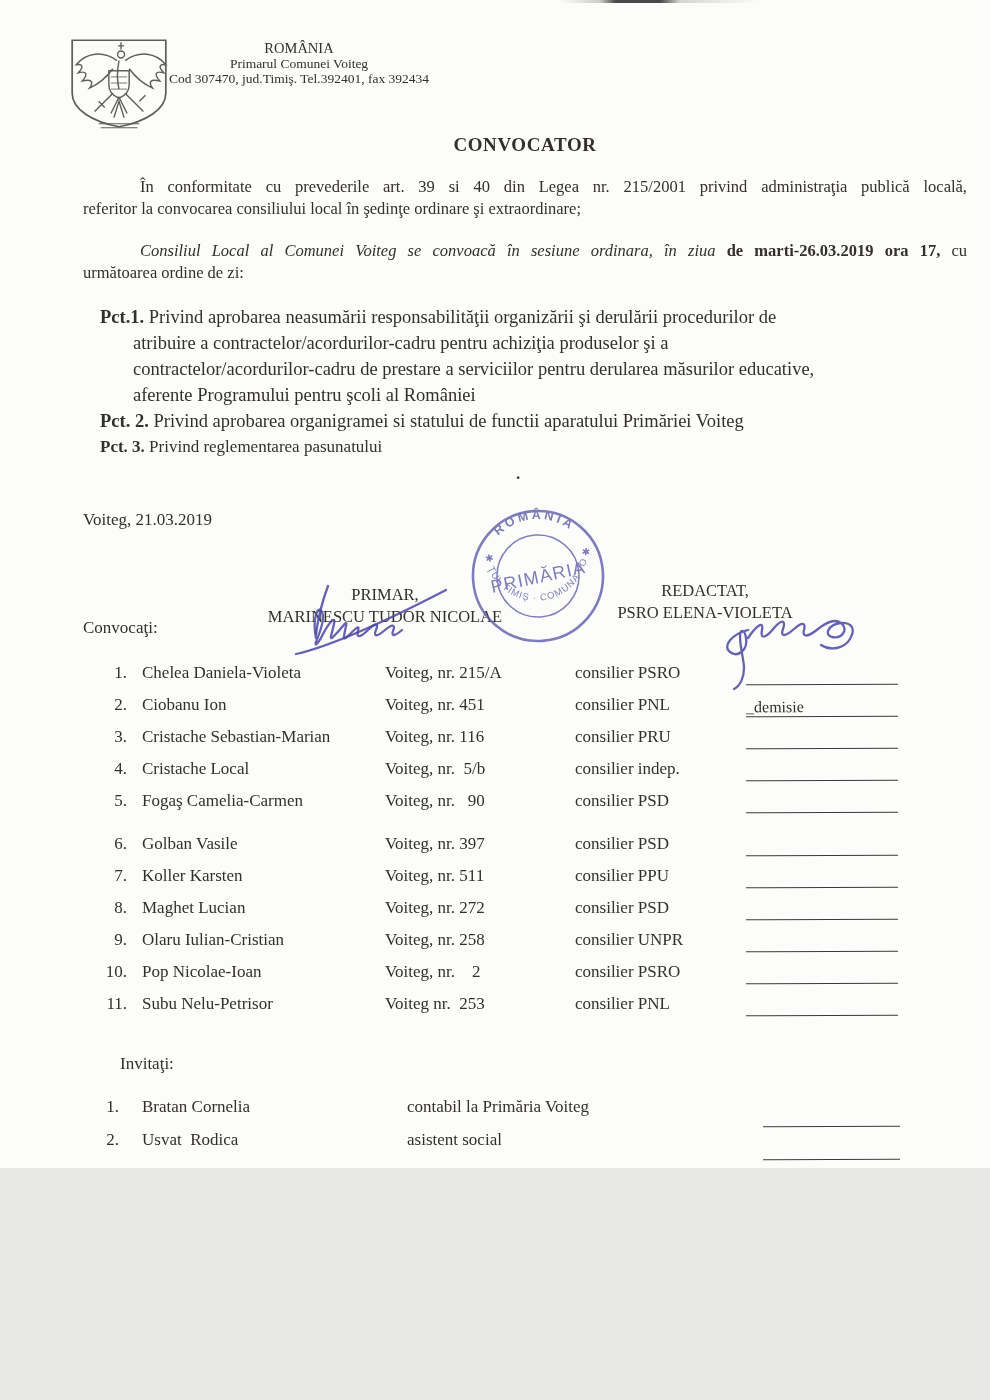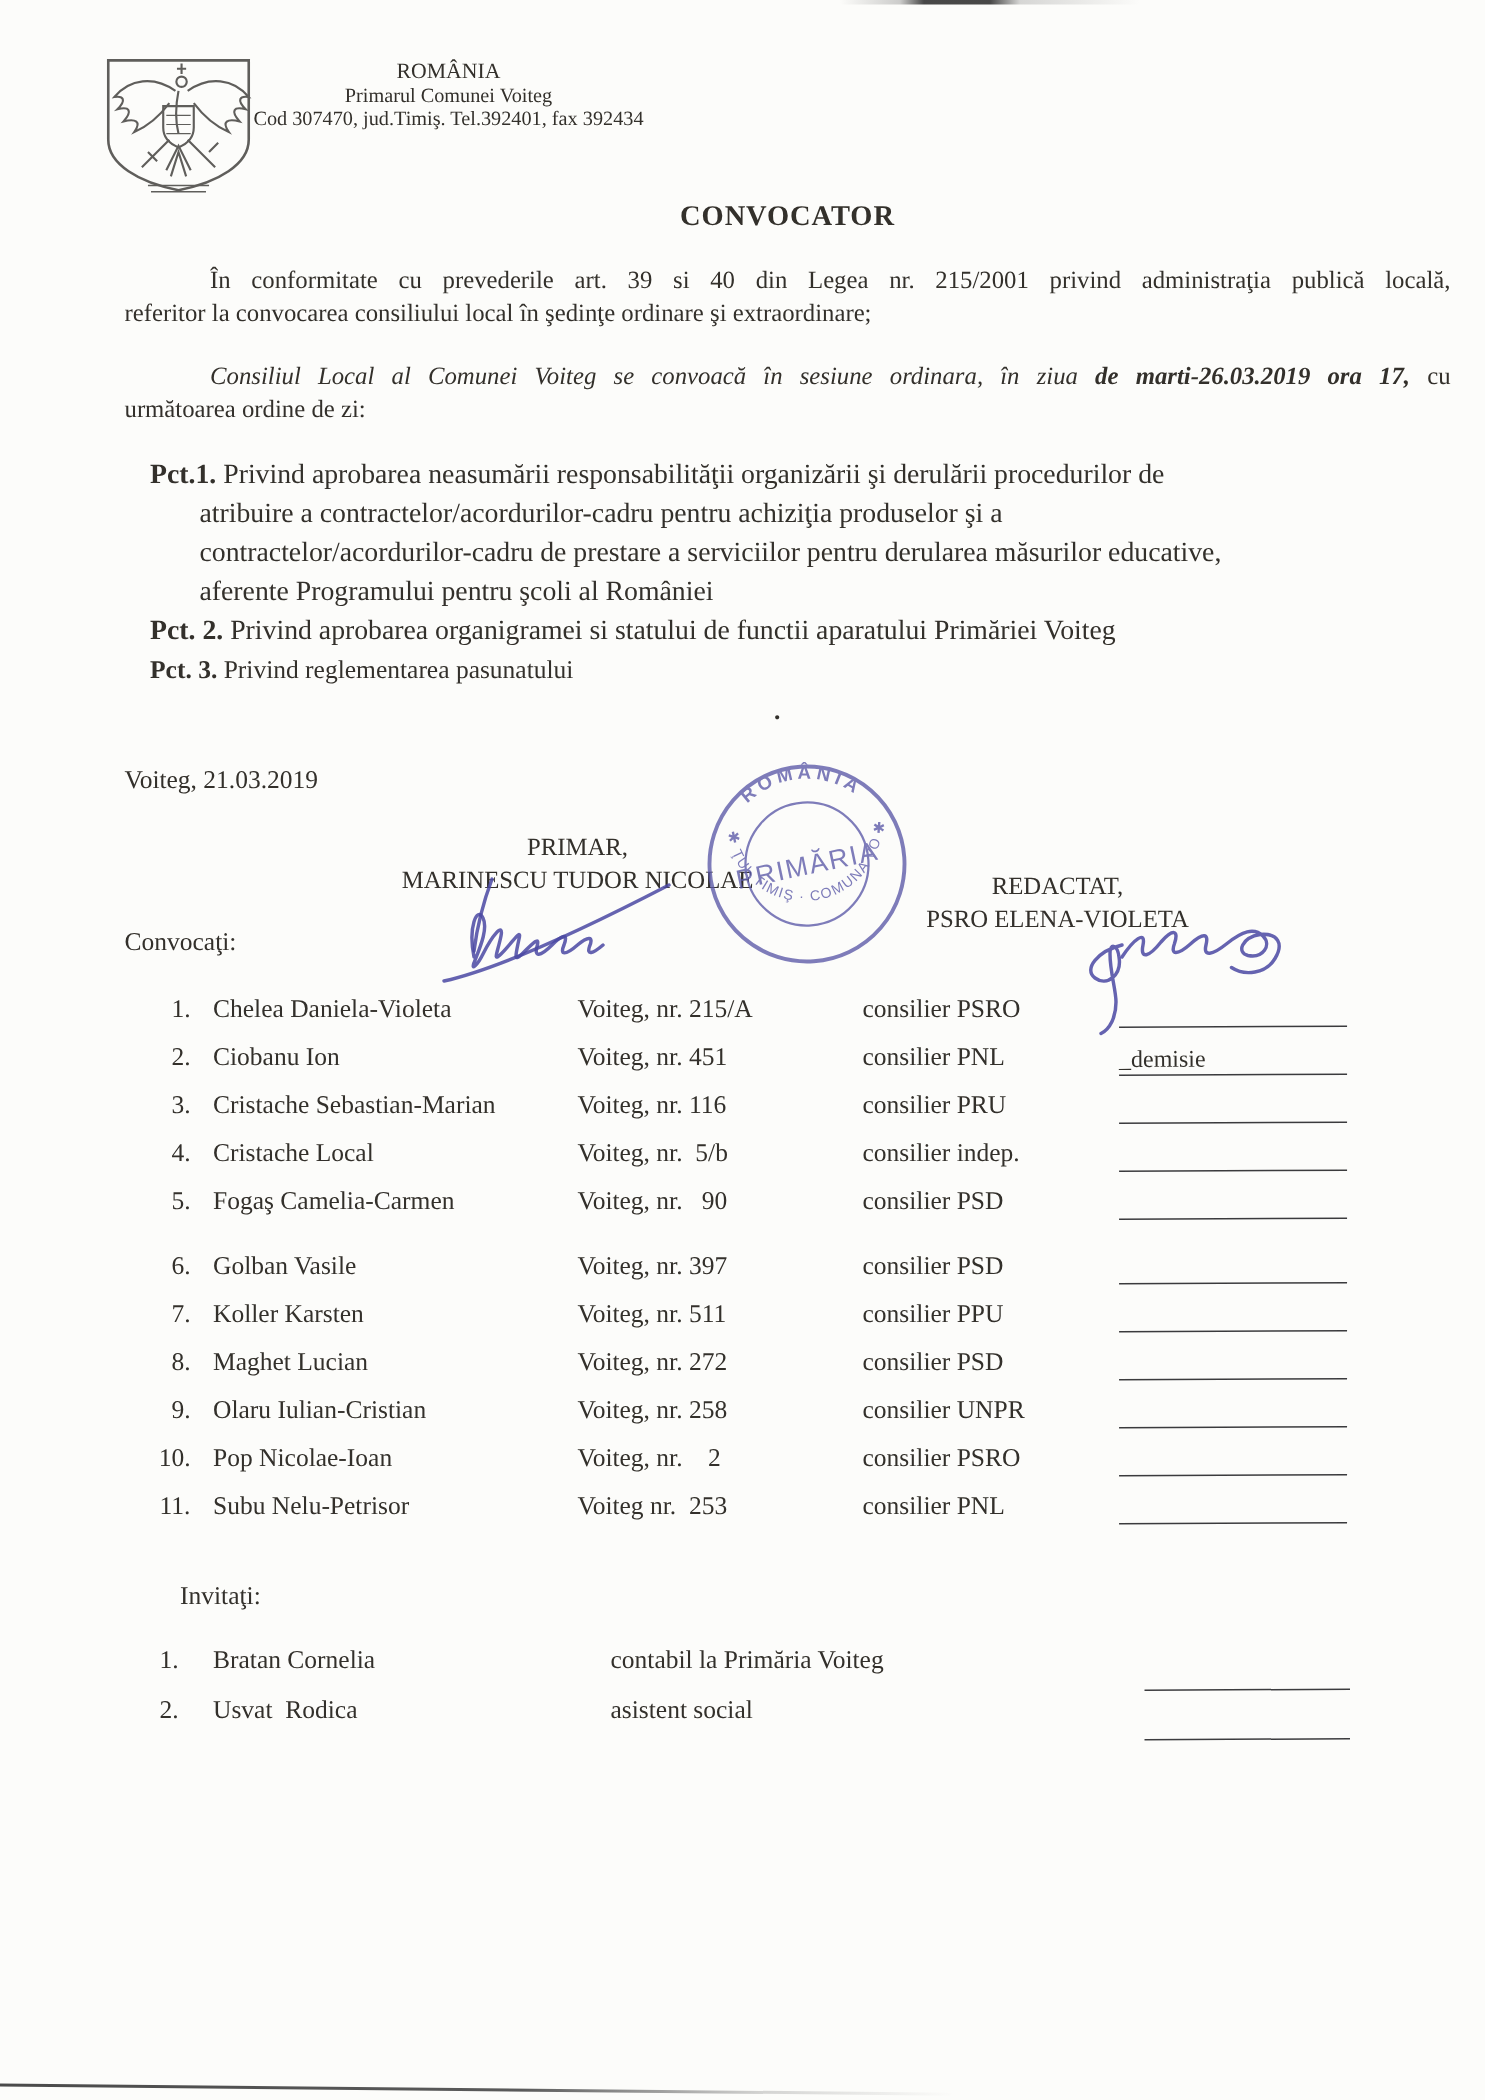--- a/index.html
+++ b/index.html
@@ -1,46 +1,46 @@
 <!DOCTYPE html>
 <html><head>
 <meta charset="utf-8">
 <style>
   html,body{margin:0;padding:0;background:#e8e8e6;}
   .page{
-    position:relative; width:990px; height:1400px; margin:0 auto;
+    position:relative; width:990px; height:1168px; margin:0 auto;
     background:#fcfcfa; overflow:hidden;
     font-family:"Liberation Serif", serif; color:#33302b;
   }
   .abs{position:absolute;}
   
   .coat{left:62px; top:36px; width:114px; height:94px;}
   .hdr-text{left:148px; top:41px; width:302px; text-align:center; line-height:15px;}
   .hdr-country{font-size:14.5px;}
   .hdr-office{font-size:13.5px;}
   .hdr-contact{font-size:13.5px;}
   
   .title{left:83px; top:134px; width:884px; text-align:center;
          font-size:19px; font-weight:bold; letter-spacing:0.6px;}
   
   .para{left:83px; width:884px; font-size:16.5px; line-height:22px;}
   .intro{top:176px;}
   .sesiune{top:240px;}
   .first-line{text-indent:57px; text-align:justify; text-align-last:justify;}
   .it{font-style:italic;}
-  .bit{font-style:italic; font-weight:bold;}
+  .bit{font-weight:bold;}
   
   .agenda{left:100px; top:304px; width:862px; font-size:18.5px; line-height:26px;}
   .pct-label{font-weight:bold;}
   .pct-cont{padding-left:33px;}
   .pct-small{font-size:17px;}
   .dot{left:516px; top:464px; font-size:17px; font-weight:bold;}
   
   .place-date{left:83px; top:510px; font-size:17px;}
-  .primar{left:240px; top:554px; width:290px; text-align:center; font-size:16.5px; line-height:22px; white-space:nowrap;}
+  .primar{left:240px; top:584px; width:290px; text-align:center; font-size:16.5px; line-height:22px; white-space:nowrap;}
   .redactat{left:593px; top:580px; width:224px; text-align:center; font-size:16.5px; line-height:22px; white-space:nowrap;}
   .stamp{left:466px; top:504px; width:144px; height:144px;}
   .sig1{left:292px; top:584px; width:158px; height:76px;}
   .sig2{left:690px; top:596px; width:168px; height:95px;}
   .convocati-label{left:83px; top:618px; font-size:17px;}
   
   .clist{left:83px; top:662px; width:840px; font-size:17px;}
   .crow{position:relative; display:flex; line-height:21px; margin-bottom:11px;}
   .crow.gap{margin-bottom:22px;}
   .cno{width:44px; text-align:right; flex:none;}

